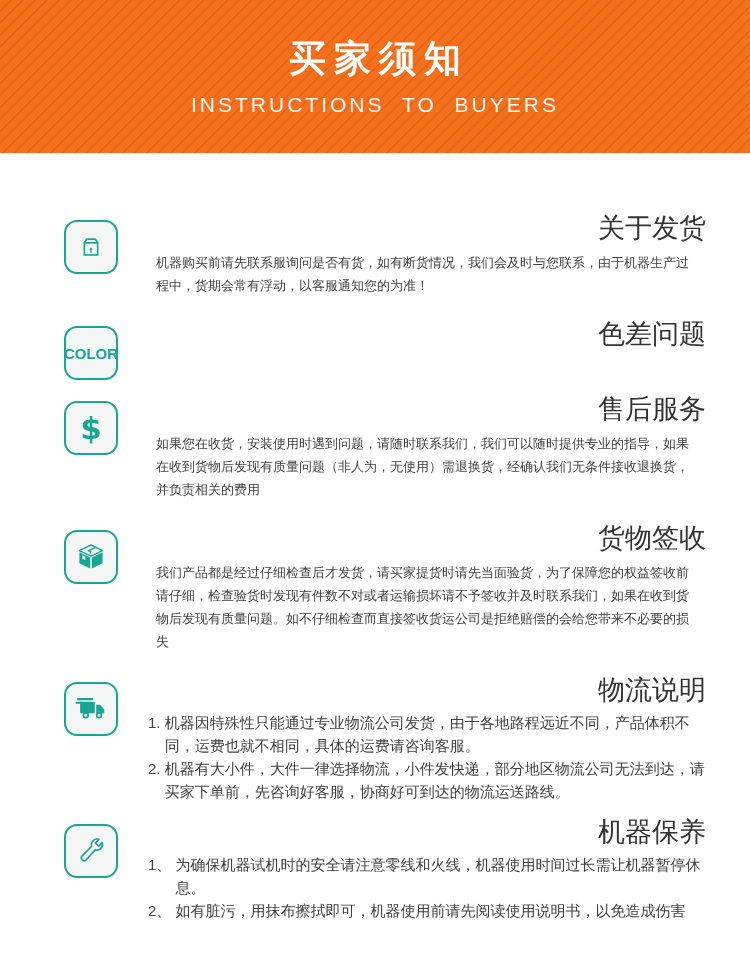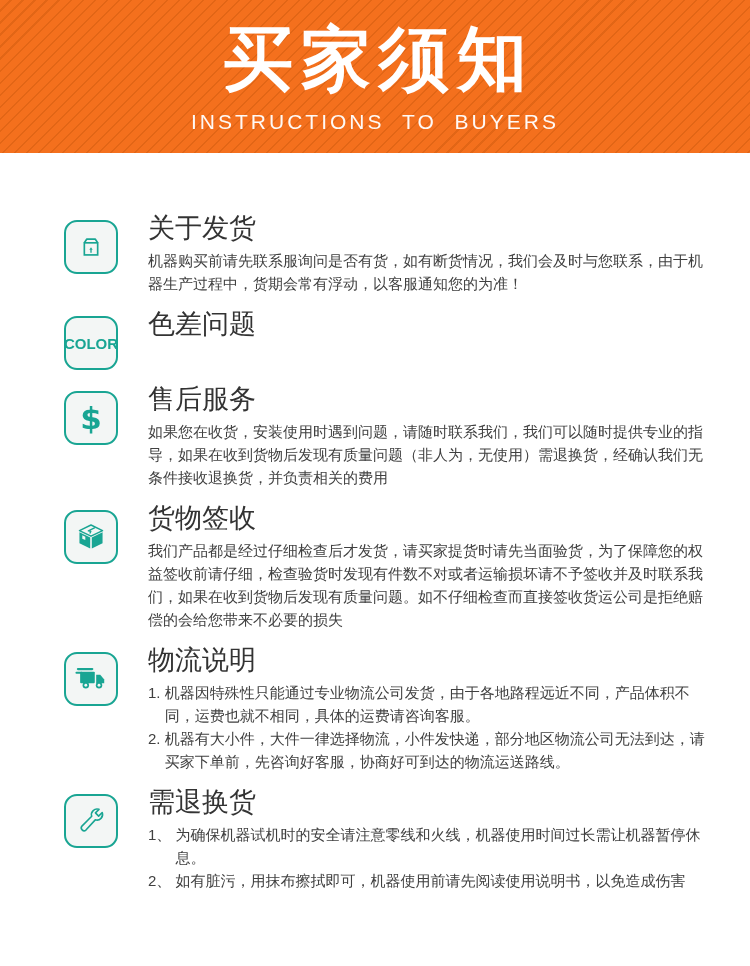--- a/index.html
+++ b/index.html
@@ -16,21 +16,21 @@
     height:153px;
     background-color:var(--header-bg,#f4701d);
     background-image:repeating-linear-gradient(
       135deg,
       rgba(0,0,0,0) 0px, rgba(0,0,0,0) 7px,
       var(--header-stripe,rgba(197,85,10,.38)) 7px,
       var(--header-stripe,rgba(197,85,10,.38)) 8.5px);
     display:flex;flex-direction:column;align-items:center;justify-content:center;
   }
   .header-title{
-    color:#fff;font-size:70px;font-weight:bold;line-height:1;
+    color:#fff;font-size:37px;font-weight:bold;line-height:1;
     letter-spacing:8px;margin:2px 0 0 8px;
   }
   .header-subtitle{
     color:rgba(255,255,255,.96);font-size:21px;line-height:1;
     letter-spacing:3px;word-spacing:9px;margin-top:17px;font-weight:500;
   }
 
   
   .main{padding:60px 44px 40px 64px;}
   .section{display:flex;margin-bottom:14px;}
@@ -38,23 +38,23 @@
     flex:0 0 auto;width:50px;height:50px;margin-top:7px;
     border:2px solid var(--accent,#19a593);
     border-radius:13px;background:#f3f6f5;
     display:flex;align-items:center;justify-content:center;
     color:var(--accent,#19a593);
   }
   .icon-word{font-size:15px;font-weight:bold;letter-spacing:0;color:var(--accent,#19a593);}
   .icon-dollar{font-size:31px;font-weight:bold;line-height:1;color:var(--accent,#19a593);font-family:"DejaVu Sans",sans-serif;}
   .content{flex:1;margin-left:30px;min-width:0;}
   .section-title{
-    font-size:27px;line-height:30px;color:#333;font-weight:400;margin:0 0 6px;
+    font-size:27px;line-height:30px;color:#333;font-weight:400;margin:0 0 6px;text-align:right;
   }
-  .section-body p{margin:0;font-size:15px;line-height:23px;color:#404040;}
+  .section-body p{margin:8px;font-size:13px;line-height:23px;color:#404040;}
   .list-item{display:flex;font-size:15px;line-height:23px;color:#404040;}
   .list-num{flex:0 0 auto;white-space:pre;}
   .list-text{flex:1;min-width:0;}
 </style>
 </head>
 <body>
 
 <div class="page">
 
   <div class="header">
@@ -147,21 +147,21 @@
     </div>
   </section>
 
   <section class="section">
     <div class="icon-box">
           <svg width="32" height="32" viewBox="0 0 36 36" fill="none" stroke="currentColor" stroke-width="1.8" stroke-linejoin="round">
             <path d="M12.3 28.2 a3.2 3.2 0 0 1 -4.5 -4.5 L18.8 12.7 a6.3 6.3 0 0 1 8.2 -7.8 L23 8.9 l3.6 3.6 4 -4 a6.3 6.3 0 0 1 -7.8 8.2 Z"></path>
           </svg>
         </div>
     <div class="content">
-      <h2 class="section-title">需退换货</h2>
+      <h2 class="section-title">机器保养</h2>
       <div class="section-body">
             <div class="list-item">
               <span class="list-num">1、 </span>
               <span class="list-text">为确保机器试机时的安全请注意零线和火线，机器使用时间过长需让机器暂停休息。</span>
             </div>
             <div class="list-item">
               <span class="list-num">2、 </span>
               <span class="list-text">如有脏污，用抹布擦拭即可，机器使用前请先阅读使用说明书，以免造成伤害</span>
             </div>
           </div>

